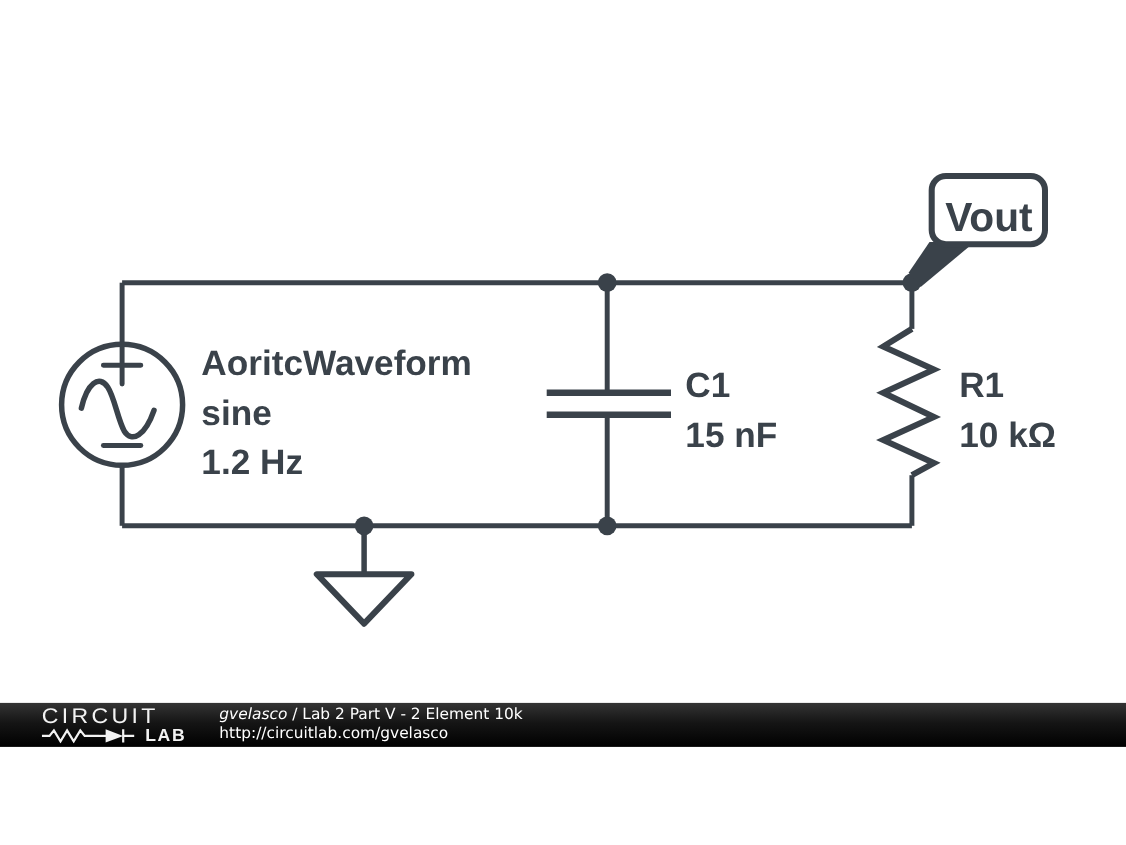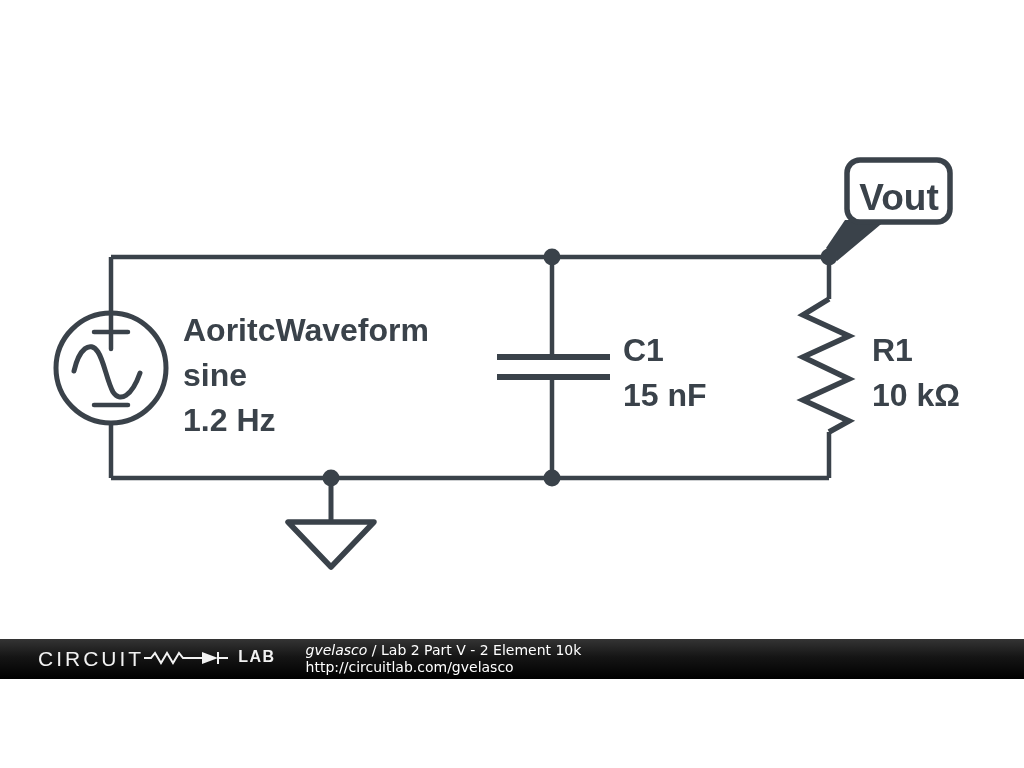--- a/index.html
+++ b/index.html
@@ -26,35 +26,35 @@
     left: 0; bottom: 0;
     width: 100%; height: 40px;
     background: linear-gradient(180deg, #343434 0%, #151515 45%, #000000 100%);
     display: flex;
     align-items: center;
     color: #ffffff;
   }
   .logo {
     margin-left: 38px;
     display: flex;
-    flex-direction: row;
+    flex-direction: column;
     align-items: flex-start;
     line-height: 1;
   }
   .logo-word {
     font-family: "Liberation Sans", sans-serif;
     font-size: 21px;
     font-weight: normal;
     letter-spacing: 3px;
     color: #f2f2f2;
     transform: scaleY(0.92);
   }
   .logo-row {
     display: flex;
-    align-items: flex-end;
+    align-items: flex-start;
     margin-top: 0px;
   }
   .logo-lab {
     font-family: "Liberation Sans", sans-serif;
     font-size: 16px;
     font-weight: bold;
     letter-spacing: 1.5px;
     color: #f2f2f2;
     margin-left: 2px;
   }

